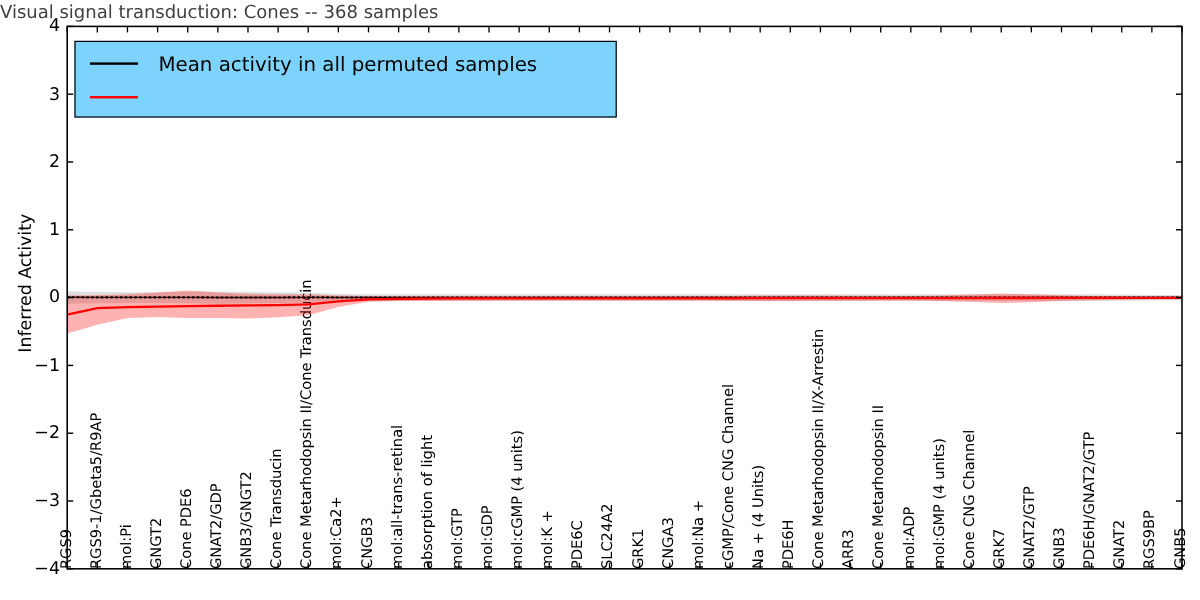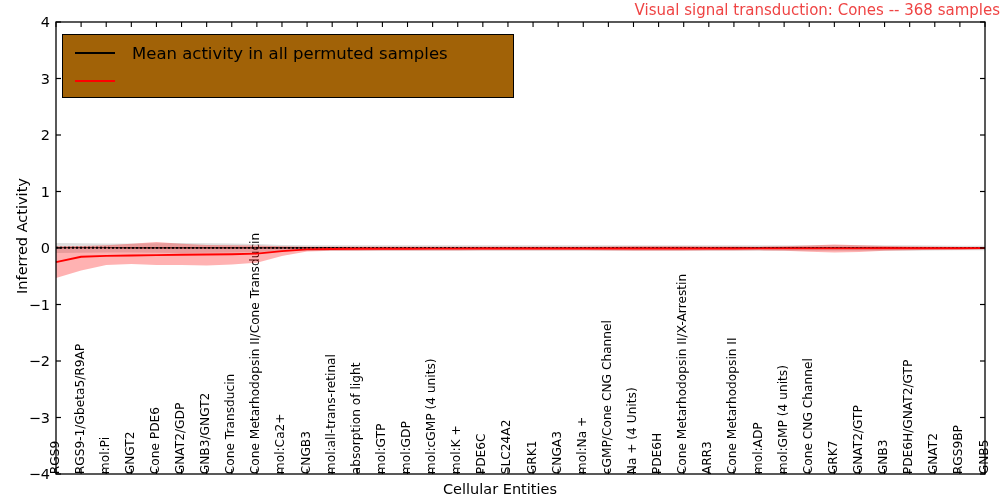--- a/index.html
+++ b/index.html
@@ -19,23 +19,23 @@
     left: 0; top: 0;
     width: 1000px;
     height: 500px;
     background: #ffffff;
   }
   #chart-title {
     position: absolute;
     left: 0;
     top: 1px;
     width: 1000px;
-    text-align: right;
+    text-align: left;
     font-size: 15px;
-    color: #ef4444;
+    color: #404040;
     white-space: nowrap;
   }
   #ylabel {
     position: absolute;
     left: -88px;
     top: 228px;
     width: 220px;
     text-align: center;
     font-size: 14.5px;
     color: #000;
@@ -84,21 +84,21 @@
     transform-origin: left bottom;
     transform: rotate(-90deg);
     line-height: 1;
   }
   #legend {
     position: absolute;
     left: 62px;
     top: 34px;
     width: 452px;
     height: 64px;
-    background: #a16207;
+    background: #7dd3fc;
     border: 1px solid #000000;
     box-sizing: border-box;
     padding: 4px 0 0 0;
   }
   .legend-row {
     height: 28px;
     display: flex;
     align-items: center;
   }
   .legend-swatch {
@@ -114,21 +114,20 @@
   }
 </style>
 </head>
 <body>
 
 <div id="figure">
 
   <div id="chart-title">Visual signal transduction: Cones -- 368 samples</div>
 
   <div id="ylabel">Inferred Activity</div>
-  <div id="xlabel">Cellular Entities</div>
 
   <div id="ytick-labels">
       <div class="ytick-label" style="top: 22px;">4</div>
       <div class="ytick-label" style="top: 78.5px;">3</div>
       <div class="ytick-label" style="top: 135px;">2</div>
       <div class="ytick-label" style="top: 191.5px;">1</div>
       <div class="ytick-label" style="top: 248px;">0</div>
       <div class="ytick-label" style="top: 304.5px;">−1</div>
       <div class="ytick-label" style="top: 361px;">−2</div>
       <div class="ytick-label" style="top: 417.5px;">−3</div>

